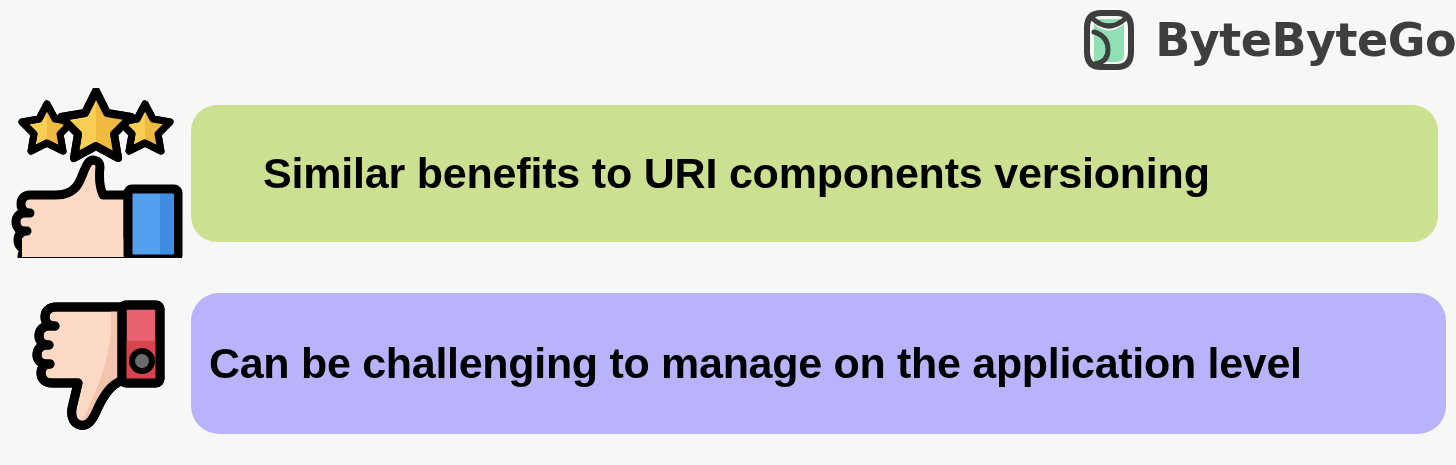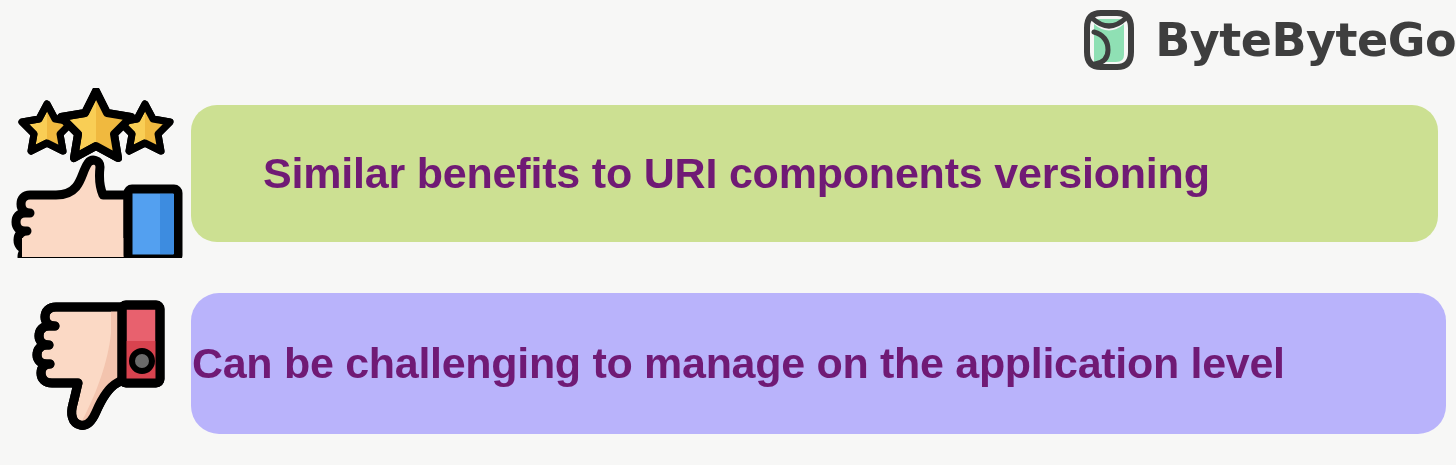--- a/index.html
+++ b/index.html
@@ -55,40 +55,40 @@
     align-items: center;
     justify-content: center;
   }
   .icon-slot-pro { height: 170px; }
   .icon-slot-con { height: 150px; }
 
   .pill {
     box-sizing: border-box;
     display: flex;
     align-items: center;
-    color: #701a75;
+    color: #000000;
     font-weight: bold;
     font-family: "Liberation Sans", sans-serif;
     white-space: nowrap;
   }
   .pill-pro {
     width: 1247px;
     height: 137px;
     border-radius: 26px;
     background: #cce092;
     padding-left: 72px;
     font-size: 43px;
     letter-spacing: -0.2px;
   }
   .pill-con {
     width: 1255px;
     height: 141px;
     border-radius: 28px;
     background: #b9b3fb;
-    padding-left: 1px;
+    padding-left: 18px;
     font-size: 43px;
     letter-spacing: -0.3px;
     align-items: center;
   }
 
   .stars-hand {
     position: relative;
     width: 175px;
     height: 170px;
   }

